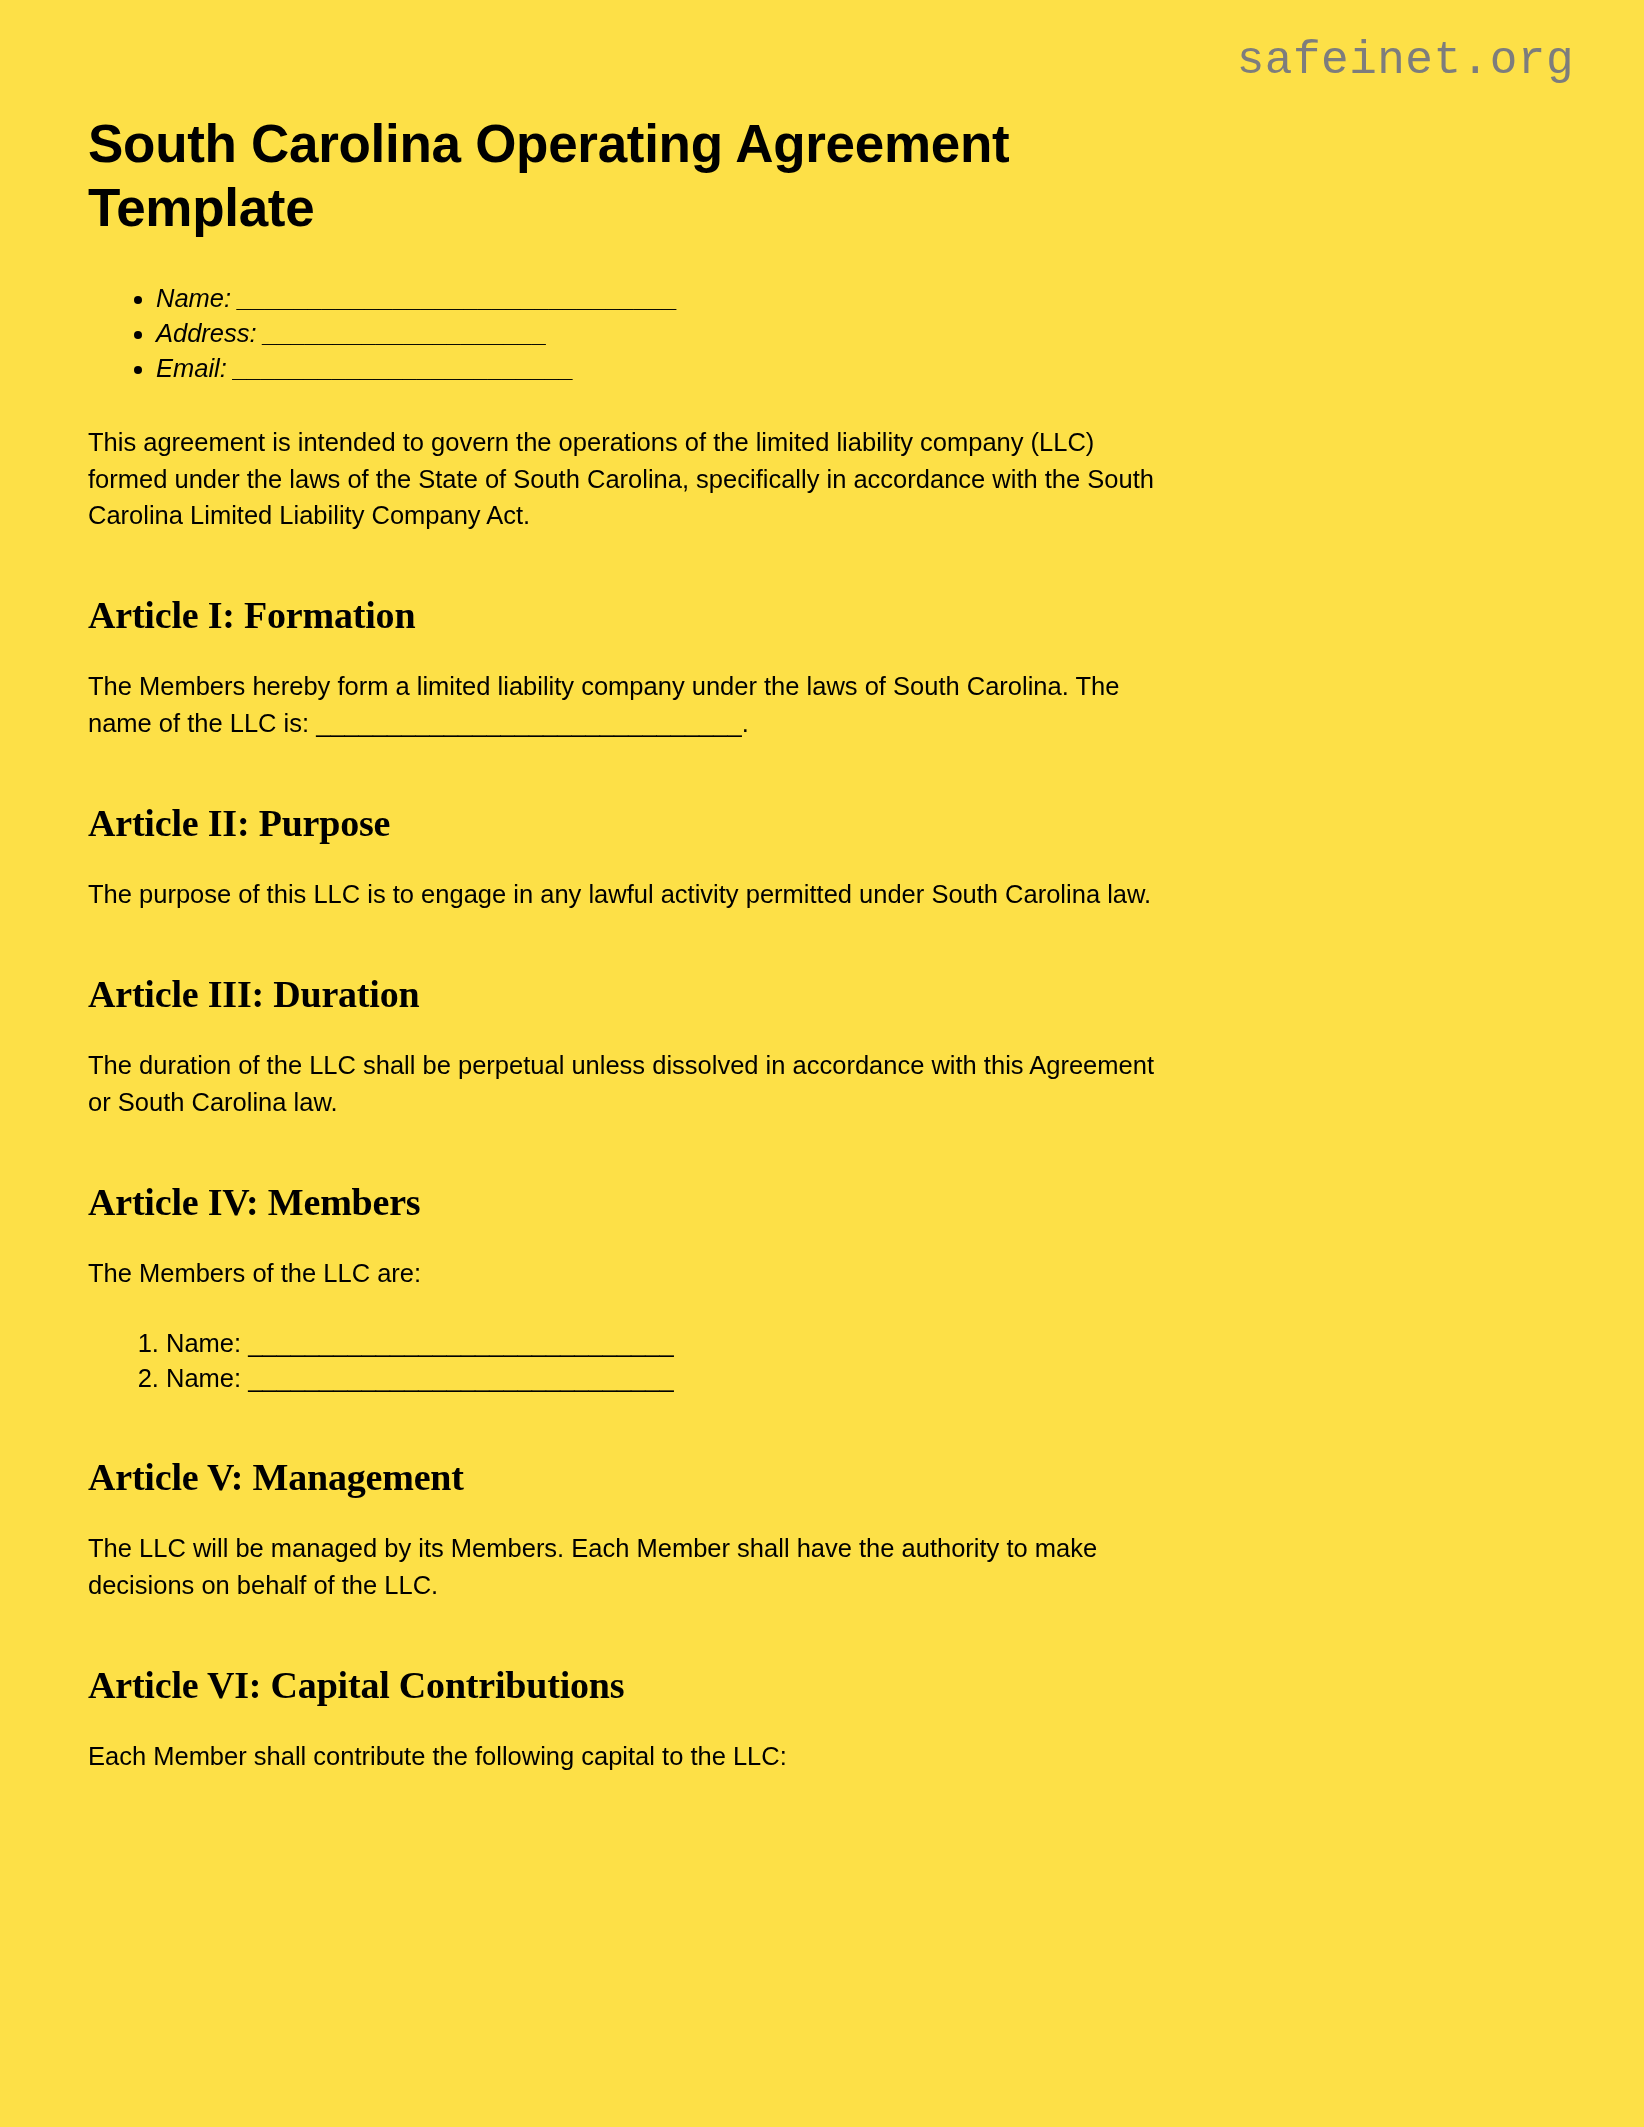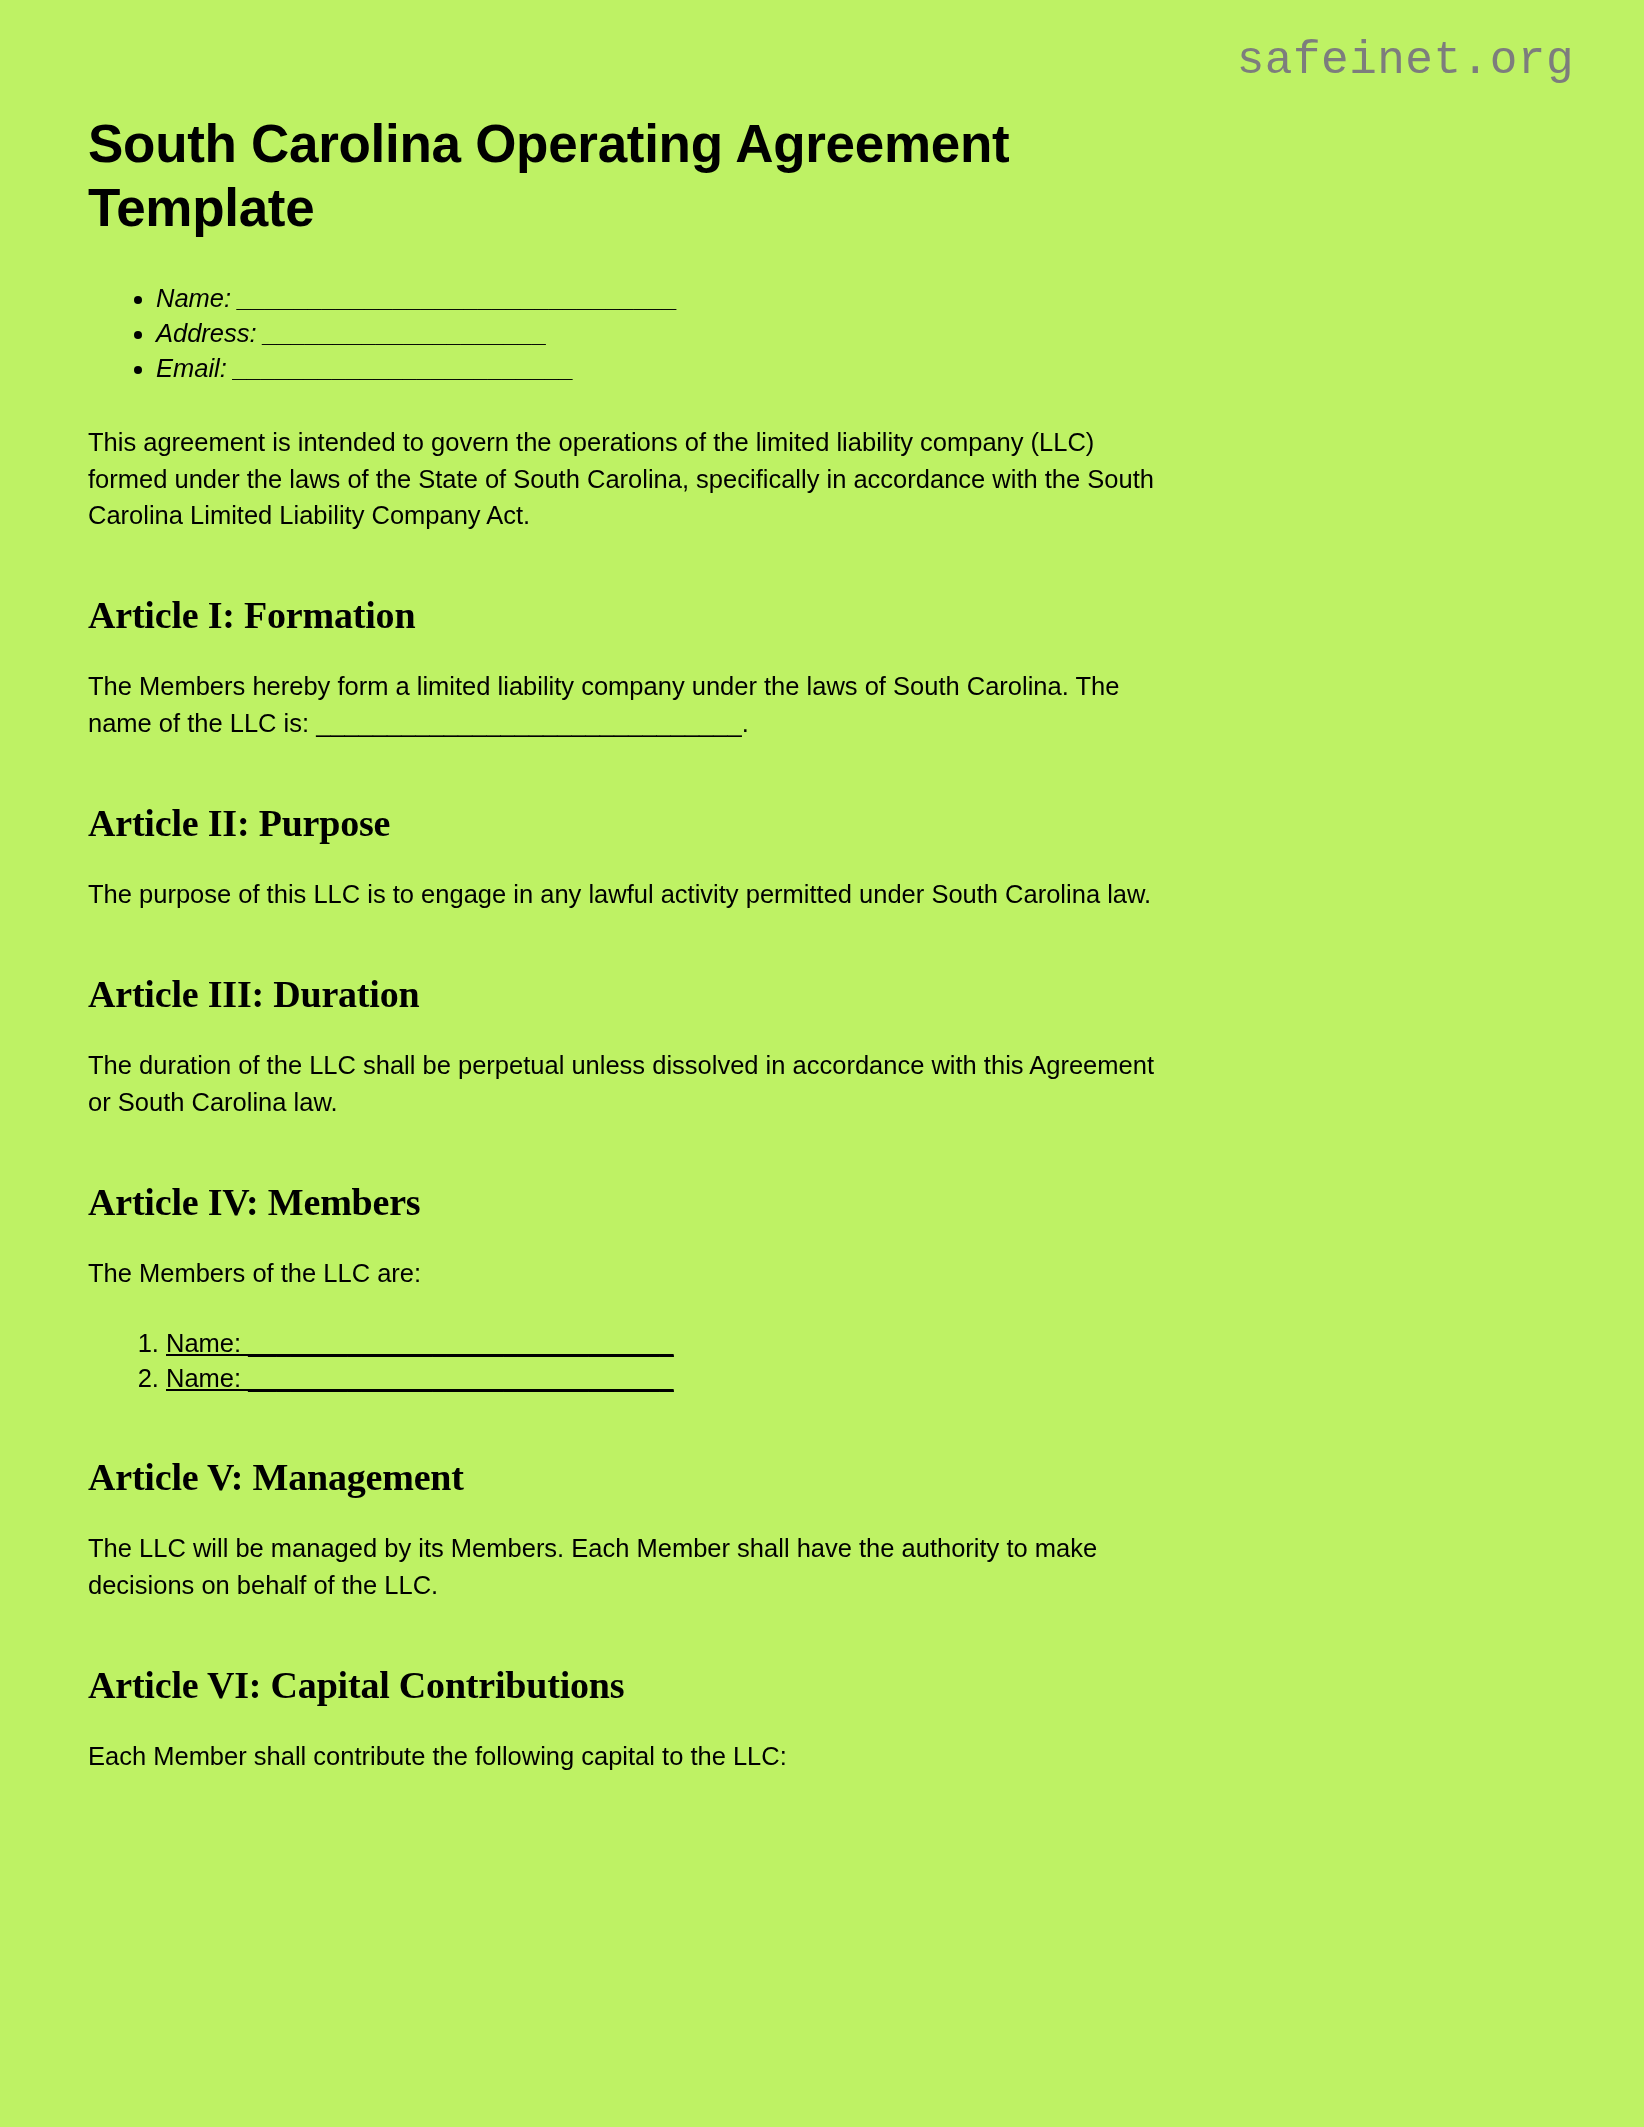--- a/index.html
+++ b/index.html
@@ -9,21 +9,21 @@
   }
   body {
     font-family: "Liberation Sans", "DejaVu Sans", sans-serif;
     color: #000000;
     -webkit-font-smoothing: antialiased;
   }
   #page {
     position: relative;
     width: 1644px;
     height: 2127px;
-    background: #bef264;
+    background: #fde047;
     overflow: hidden;
     box-sizing: border-box;
   }
   #watermark {
     position: absolute;
     top: 38px;
     right: 70px;
     font-family: "Liberation Mono", "DejaVu Sans Mono", monospace;
     font-size: 46px;
     line-height: 1;
@@ -79,21 +79,20 @@
   ol.member-list {
     list-style: decimal;
     margin: 34px 0 0 0;
     padding-left: 78px;
     font-size: 25.5px;
     line-height: 1.37;
   }
   ol.member-list li {
     margin: 0;
     padding: 0;
-    text-decoration: underline;
   }
 </style>
 </head>
 <body>
 
 <div id="page">
 
   <div id="watermark">safeinet.org</div>
 
   <div id="content">

